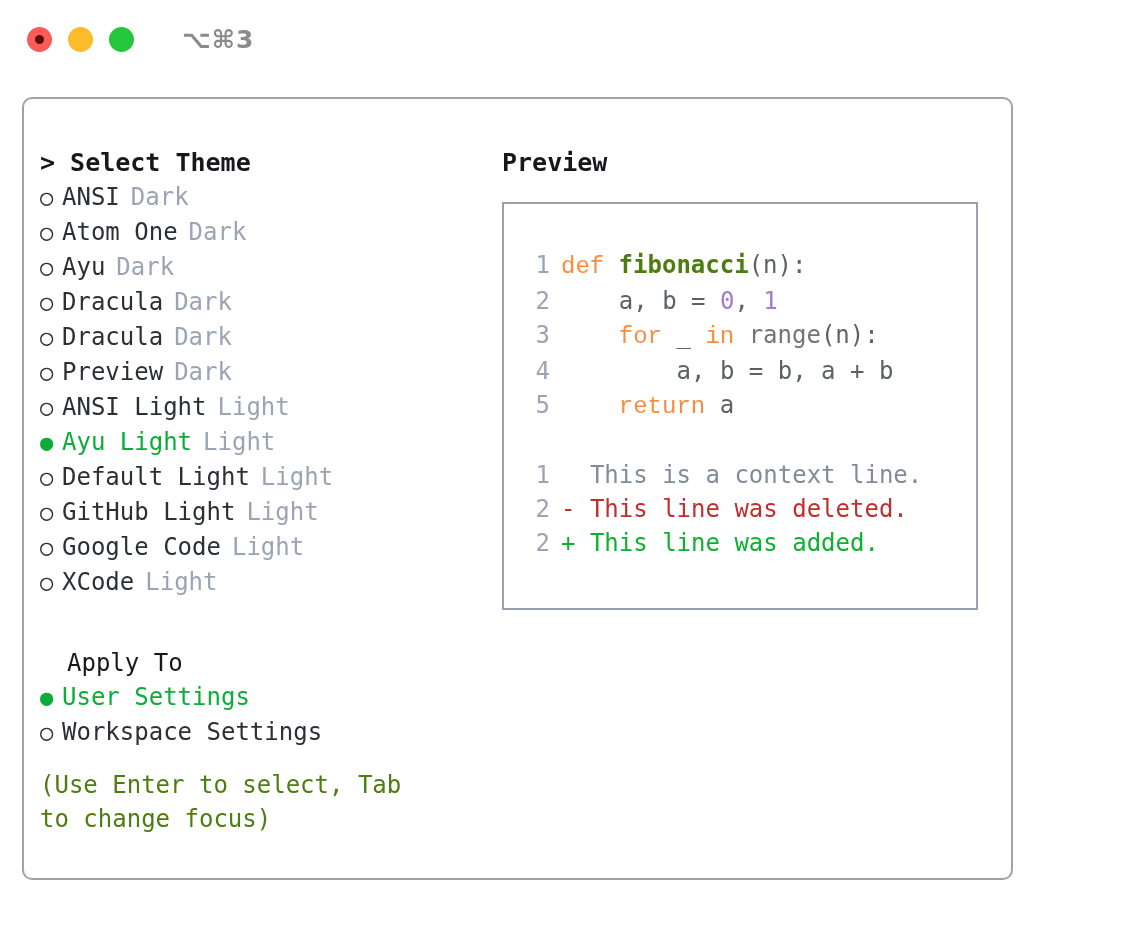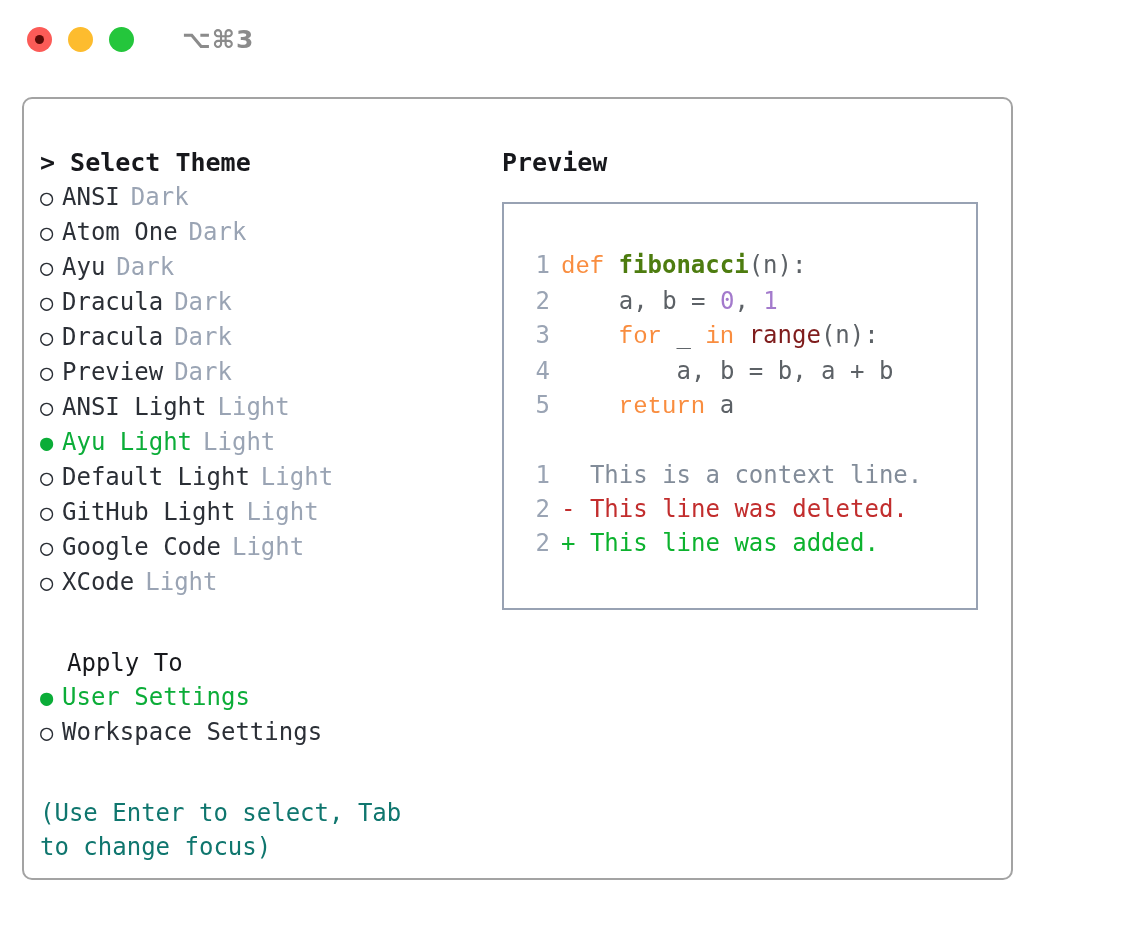--- a/index.html
+++ b/index.html
@@ -130,24 +130,24 @@
 
   .subheading {
     font-size: 24px;
     color: #17181c;
     line-height: 34px;
     padding-left: 27px;
     white-space: pre;
   }
 
   .hint {
-    margin-top: 46px;
-    font-size: 24px;
-    line-height: 34px;
-    color: #0f766e;
+    margin-top: 18px;
+    font-size: 24px;
+    line-height: 34px;
+    color: #4d7c0f;
     width: 400px;
     white-space: pre-wrap;
   }
 
   
   .right-col {
     position: absolute;
     left: 478px;
     top: 47px;
     width: 490px;
@@ -182,21 +182,21 @@
     flex: none;
     text-align: right;
     color: #9aa4b4;
     margin-right: 11px;
   }
   .ctext { color: #5c6166; }
 
   .tok-kw   { color: #f98d3f; font-family: Liberation Mono, monospace; }
   .tok-fn   { color: #4d7c0f; font-weight: bold; }
   .tok-num  { color: #a37acc; }
-  .tok-bi   { color: #7f1d1d; }
+  .tok-bi   { color: #737373; }
   .tok-plain{ color: #5c6166; }
 
   .diff-gap { height: 34px; }
   .diff-ctx { color: #828c99; }
   .diff-del { color: #c22d2d; }
   .diff-add { color: #0cb22e; }
 </style>
 </head>
 <body>
 

